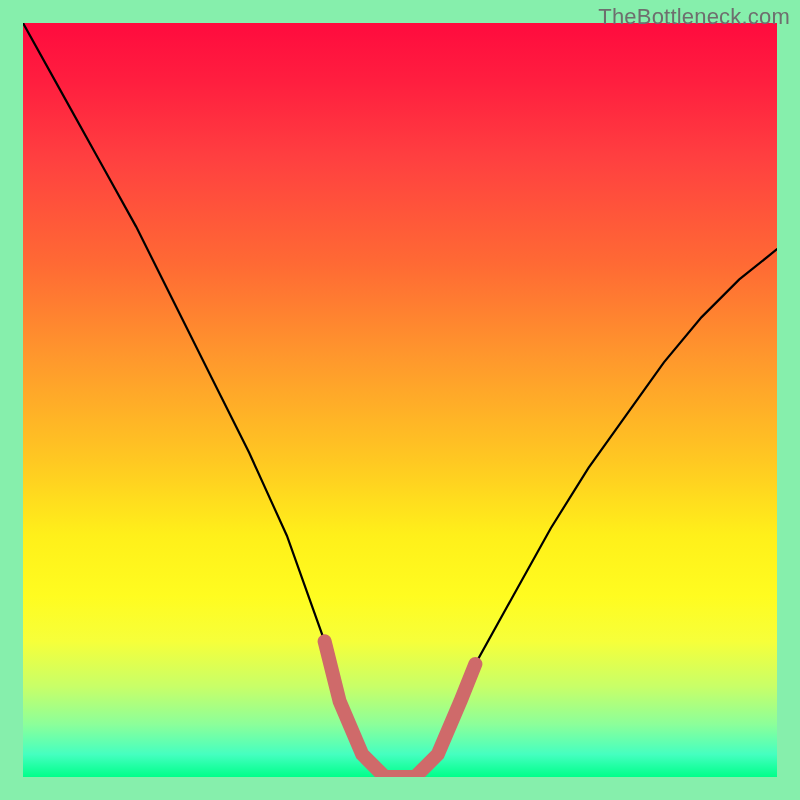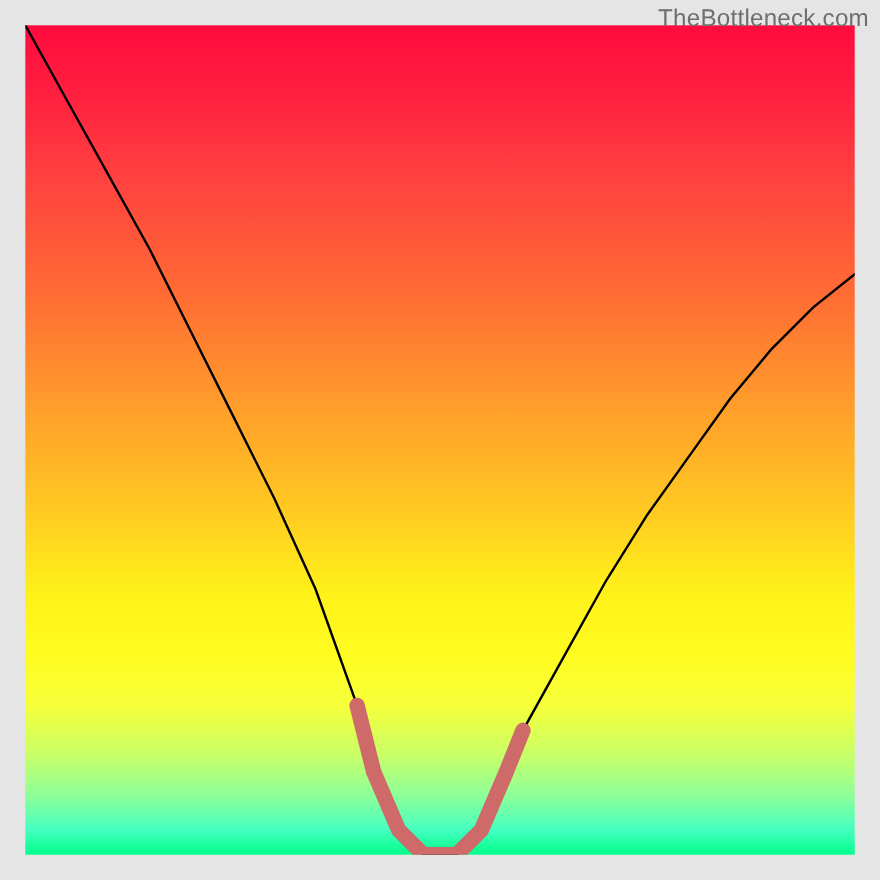--- a/index.html
+++ b/index.html
@@ -1,20 +1,20 @@
 <!DOCTYPE html>
 <html><head>
 <meta charset="utf-8">
 <style>
   * { margin: 0; padding: 0; box-sizing: border-box; }
   html, body { width: 800px; height: 800px; overflow: hidden; background: #000; }
   .frame {
     width: 800px;
     height: 800px;
-    background: #e5e5e5;
+    background: #86efac;
     position: relative;
   }
   .plot {
     position: absolute;
     left: 23px;
     top: 23px;
     width: 754px;
     height: 754px;
     background: linear-gradient(to bottom,
       #ff0b3e 0%,

